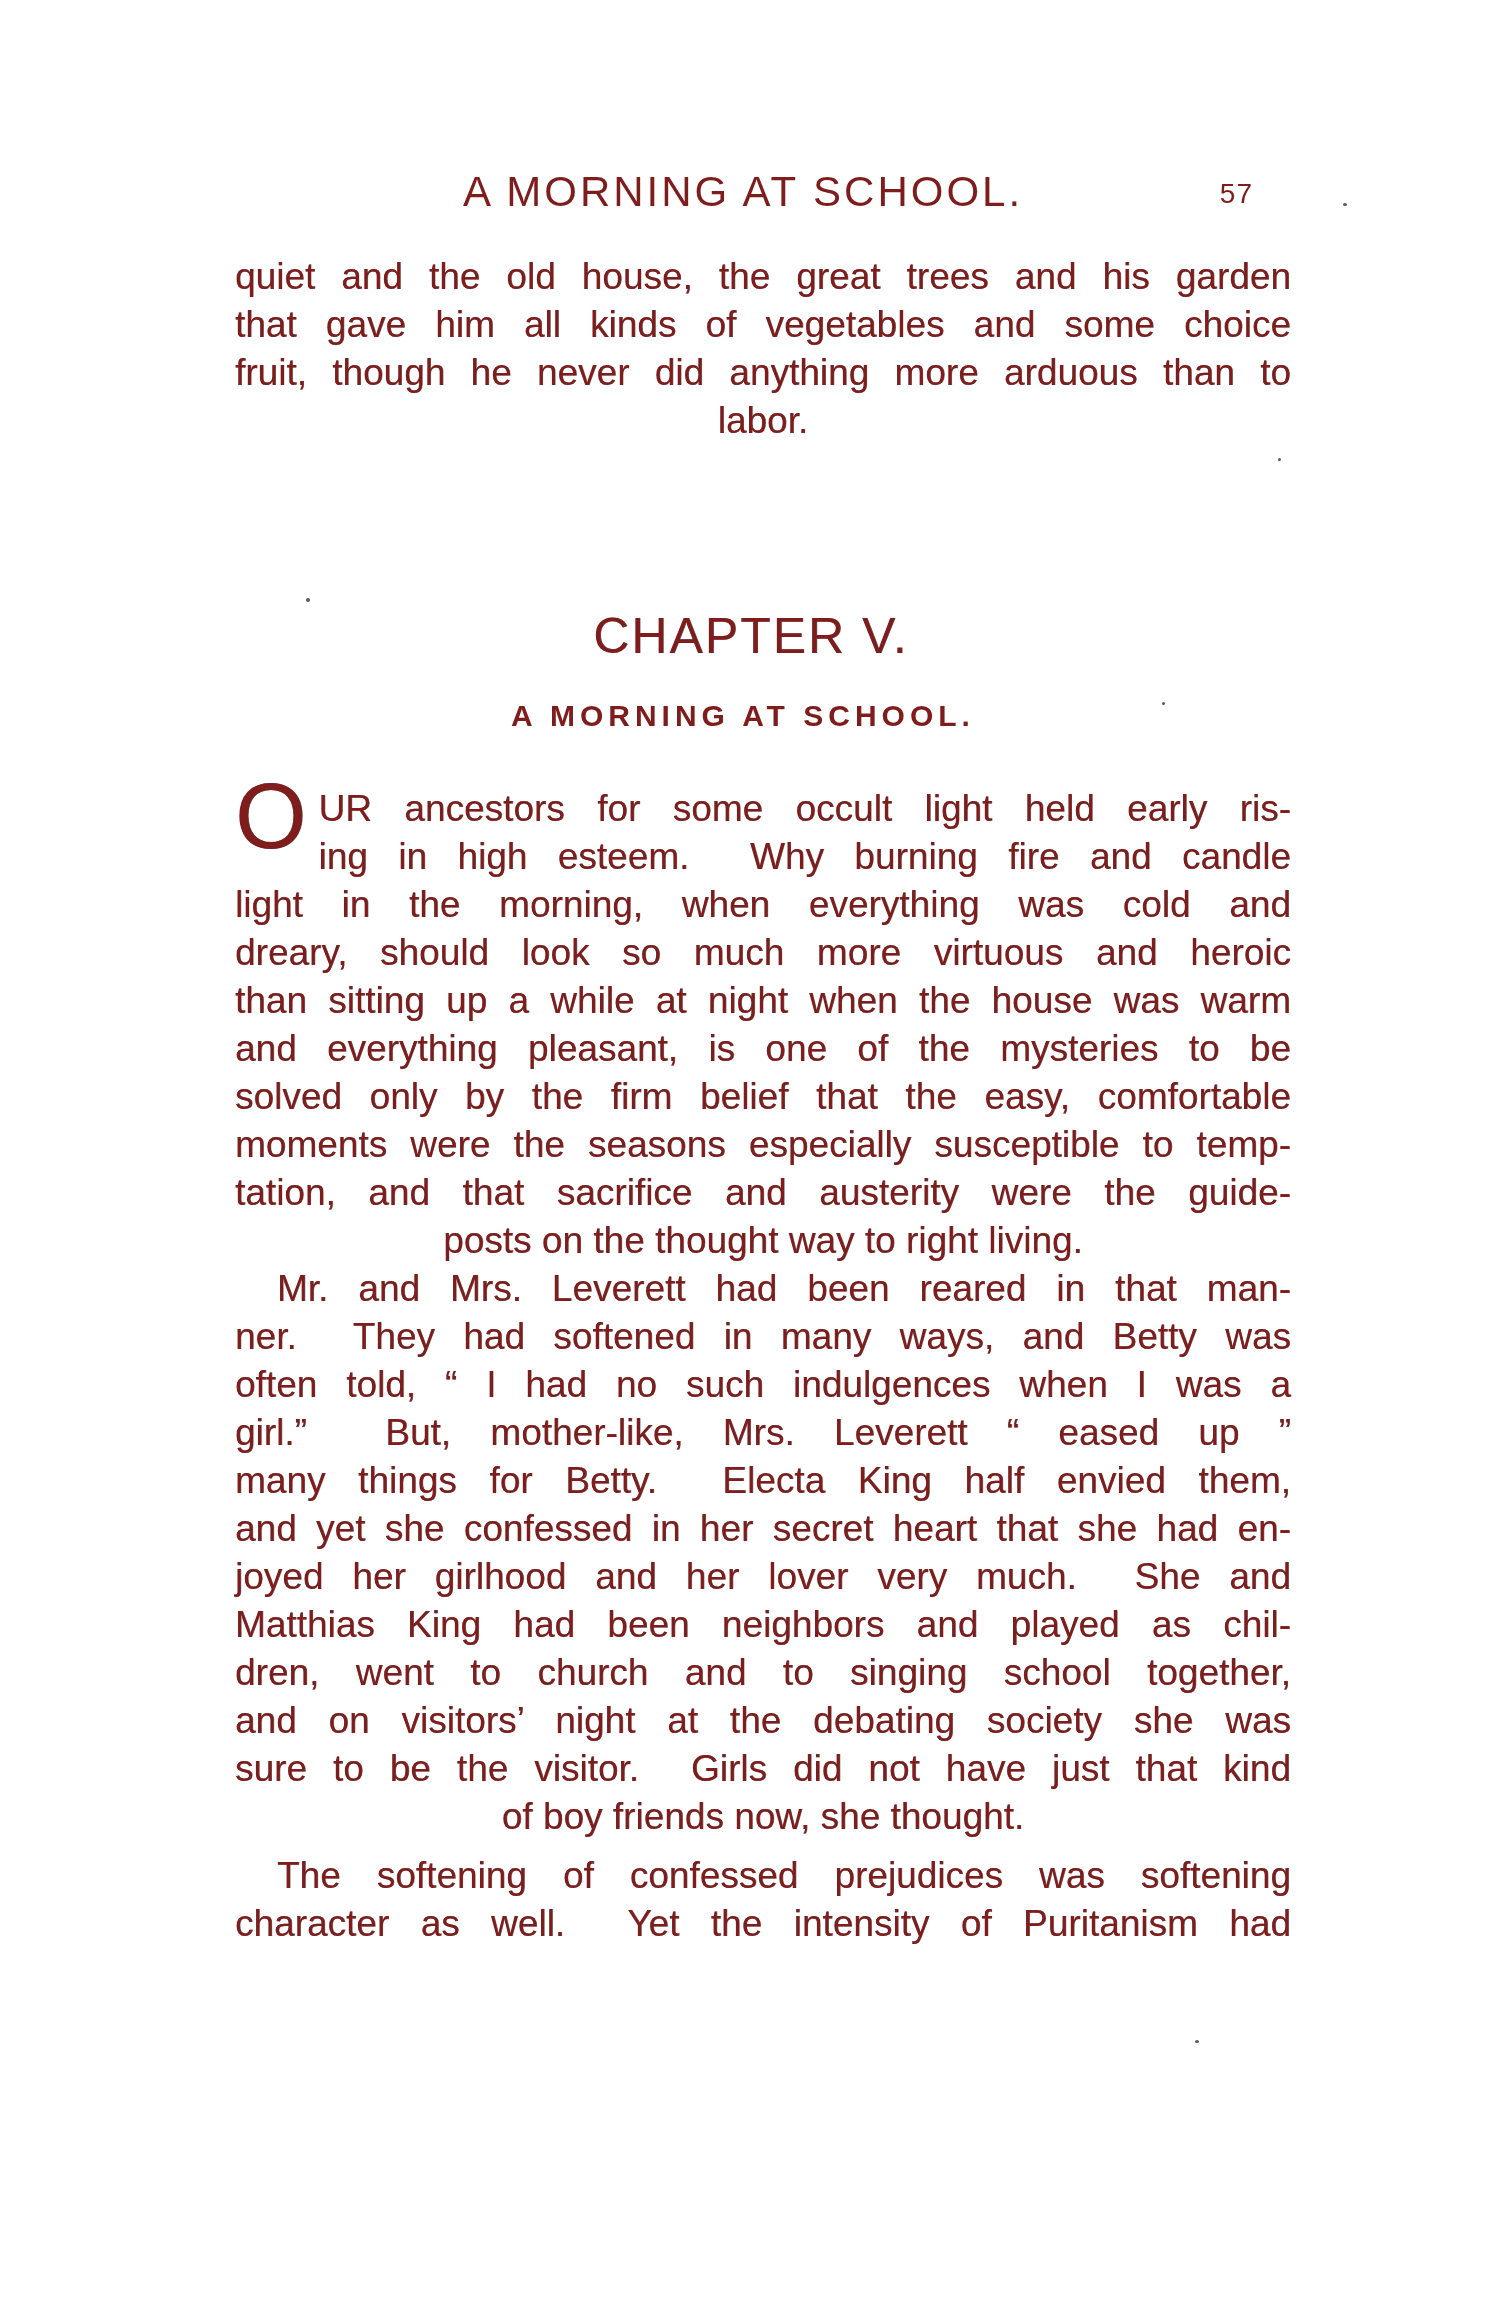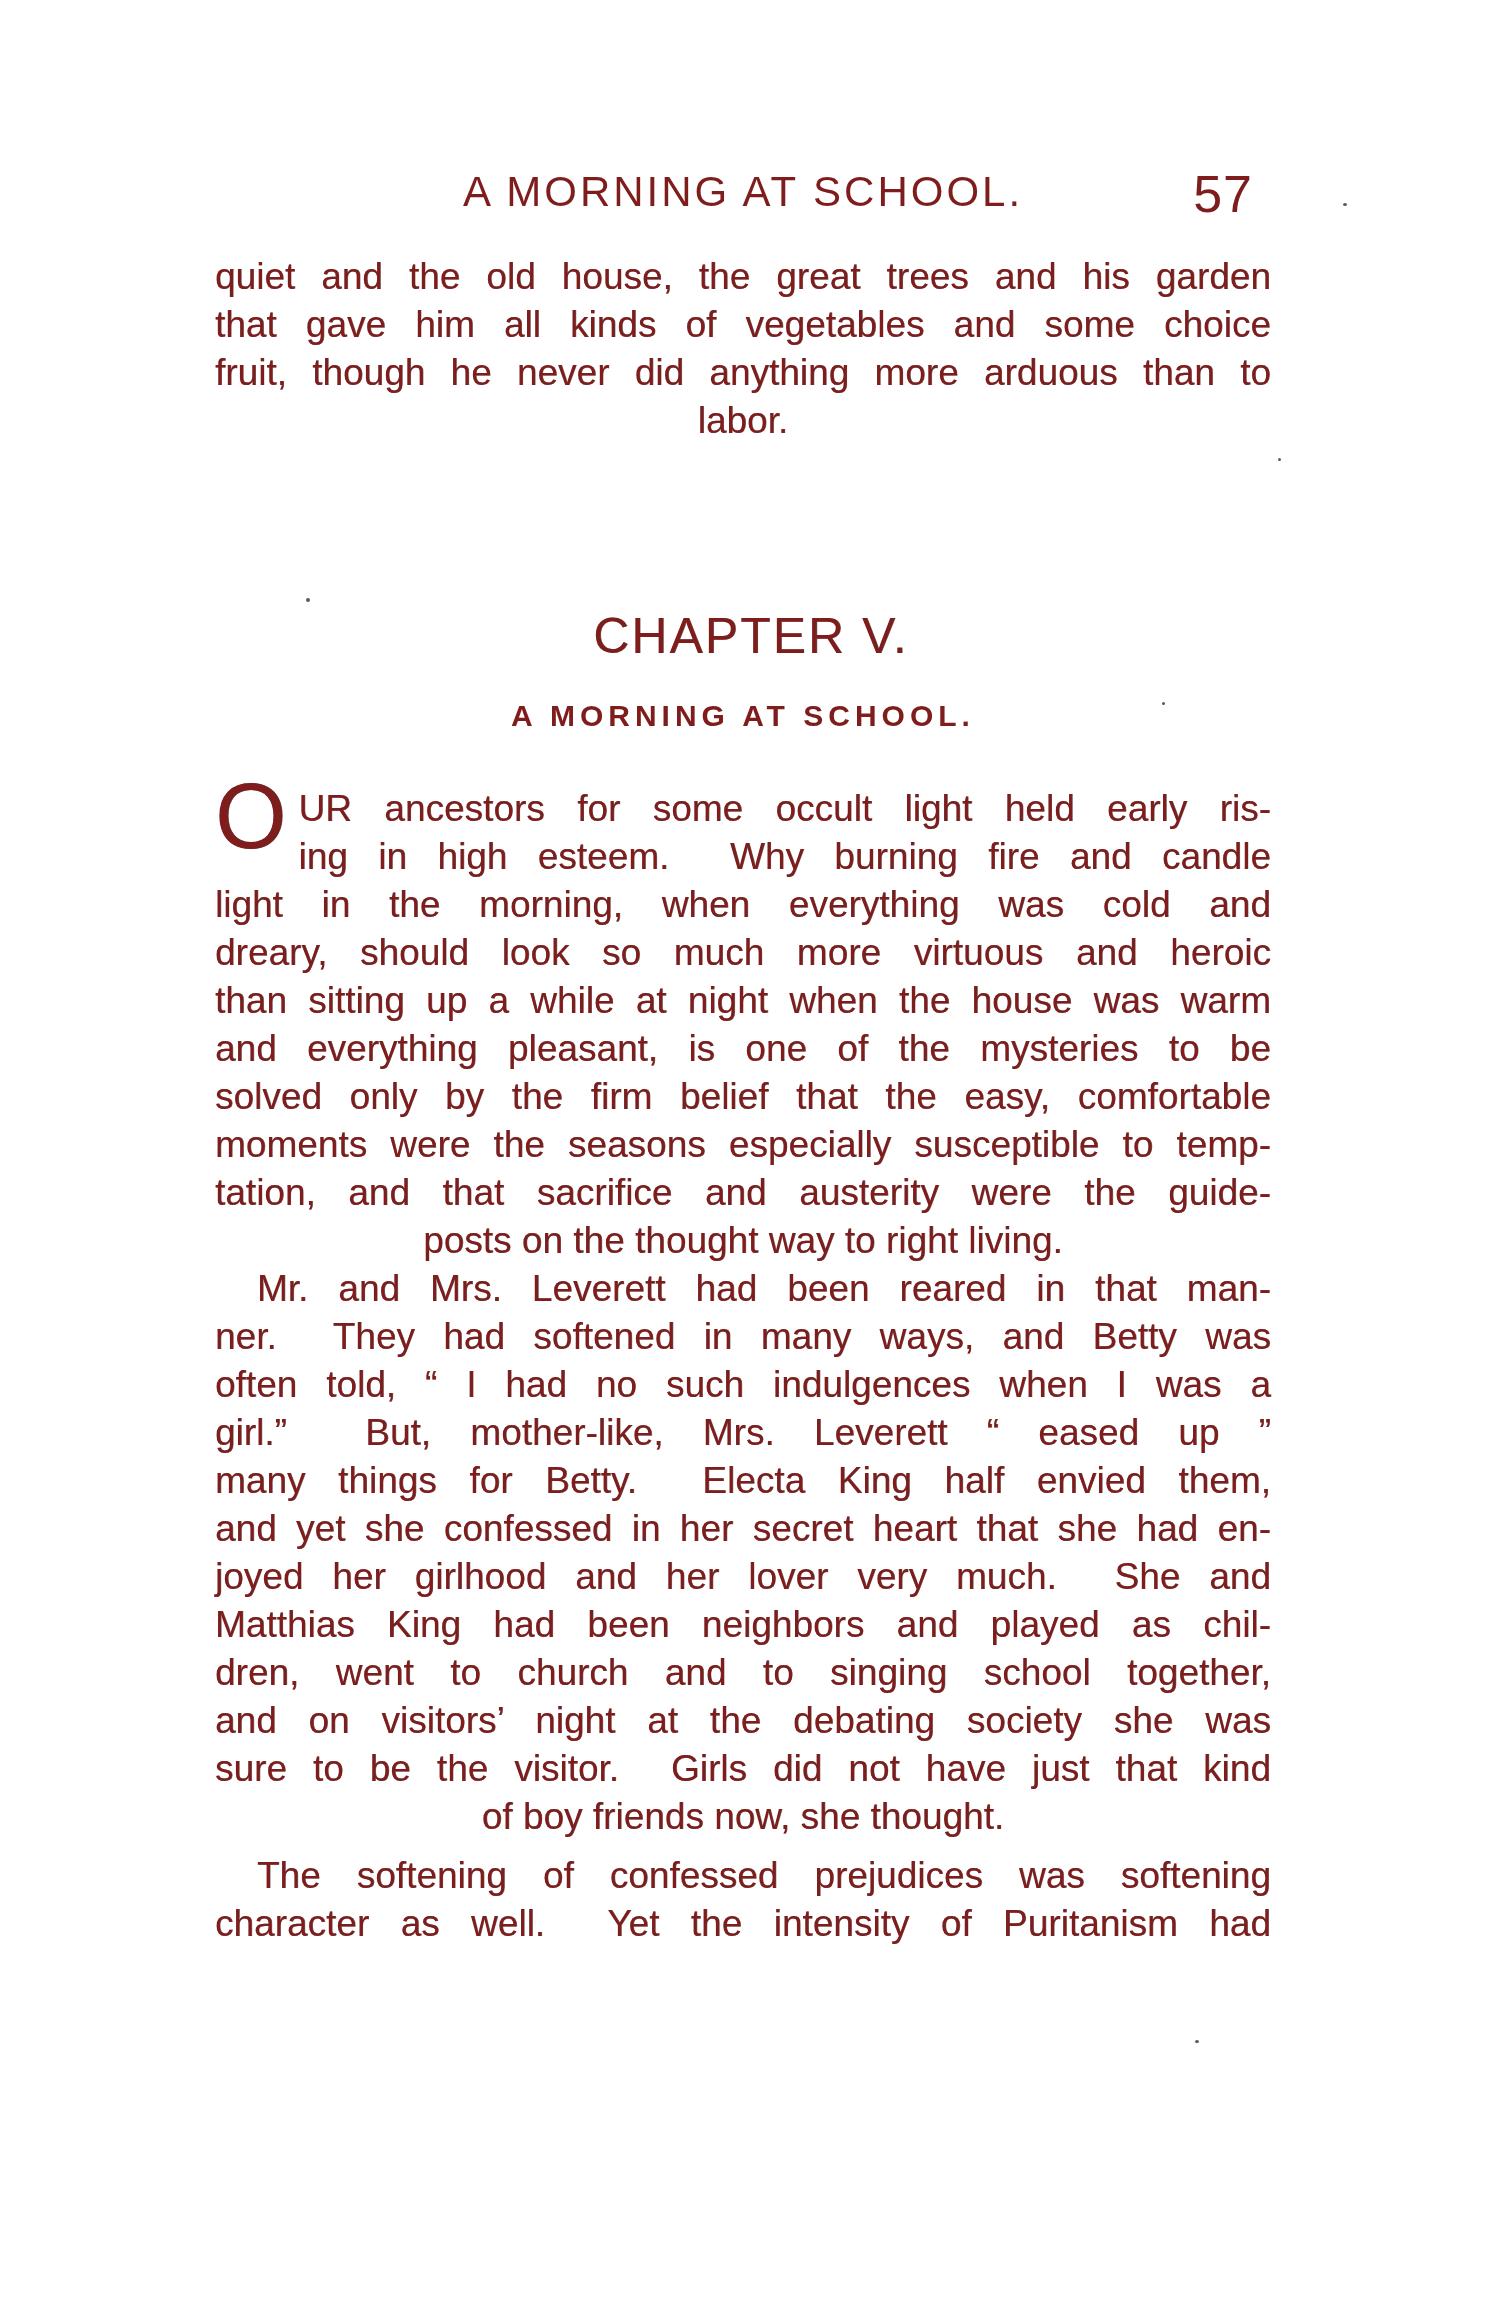--- a/index.html
+++ b/index.html
@@ -30,28 +30,29 @@
     letter-spacing: 3px;
   }
   .rh-title {
     display: block;
     text-align: center;
   }
   .rh-page {
     position: absolute;
     right: 18px;
     top: 2px;
-    font-size: 52px;
+    font-size: 28px;
     letter-spacing: 1px;
   }
   
   .para {
     font-size: 37px;
     line-height: 48px;
     text-shadow: 0.4px 0.2px 0 rgba(13,12,10,0.55);
+    margin-left: 20px;
   }
   .line {
     white-space: pre-wrap;
     text-align: center;
   }
   .line.justify {
     text-align: justify;
     text-align-last: justify;
     text-justify: inter-word;
   }

